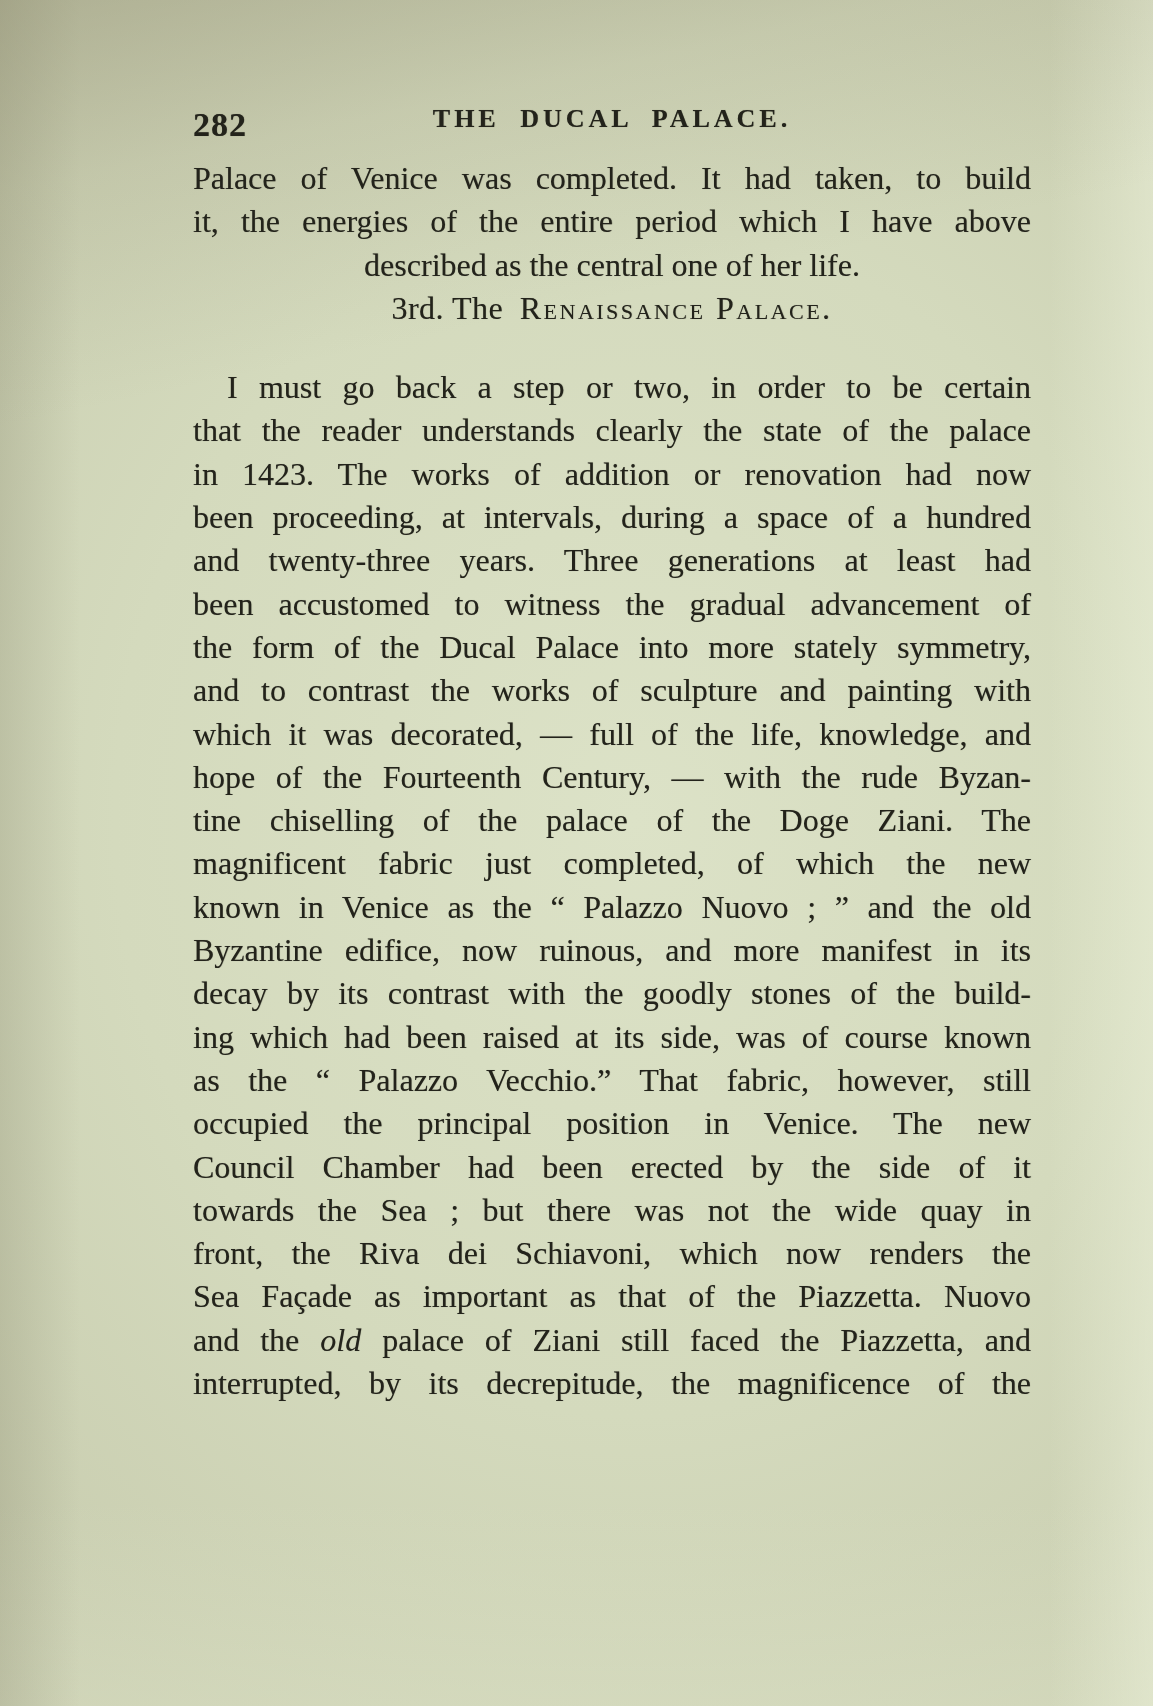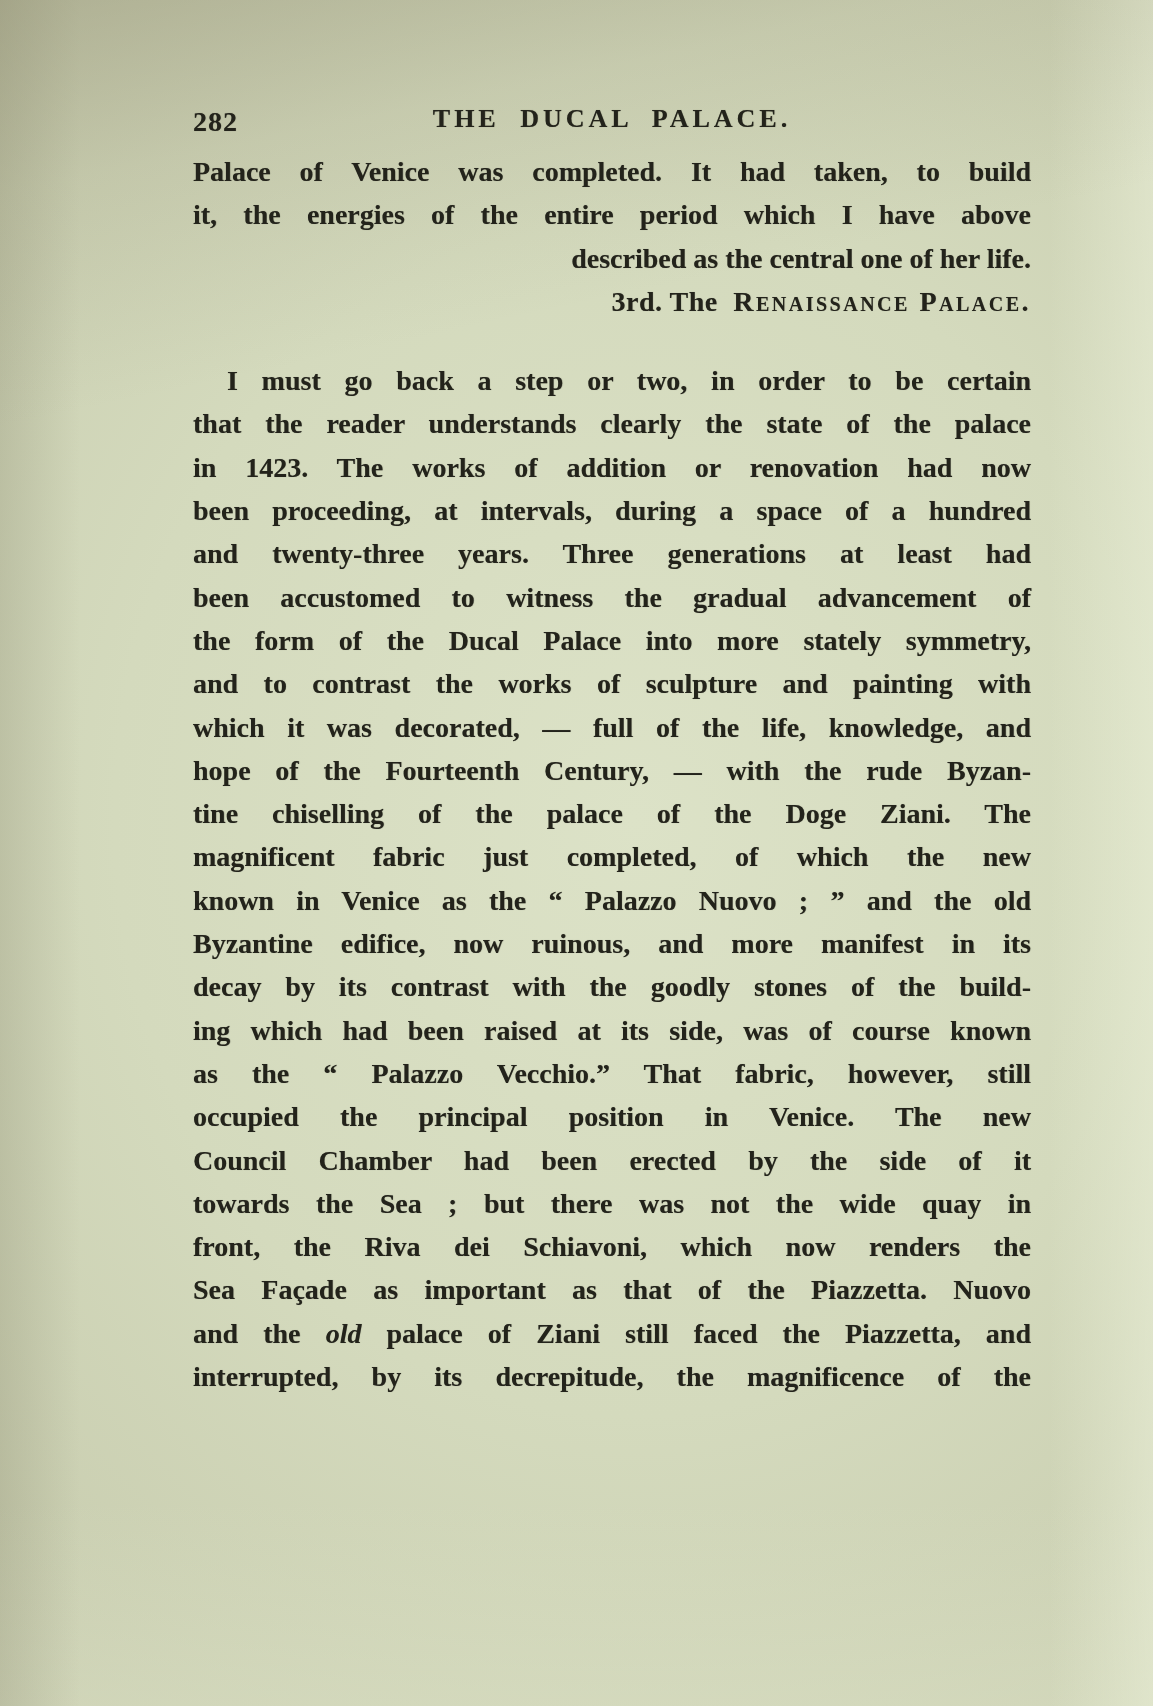--- a/index.html
+++ b/index.html
@@ -25,49 +25,48 @@
     position: absolute;
     left: 193px;
     top: 104px;
     width: 838px;
     height: 40px;
   }
   .page-number {
     position: absolute;
     left: 0;
     top: 2px;
-    font-size: 28px;
+    font-size: 34px;
     font-weight: bold;
     letter-spacing: 1px;
     text-shadow: 0.3px 0.3px 0.7px rgba(30,30,20,0.45);
   }
   .running-title {
     position: absolute;
     left: 0;
     width: 100%;
     top: 0;
     text-align: center;
     font-size: 26px;
     font-weight: bold;
     letter-spacing: 4px;
     word-spacing: 10px;
     text-shadow: 0.3px 0.3px 0.7px rgba(30,30,20,0.45);
   }
   .text-body {
     position: absolute;
     left: 193px;
-    top: 150px;
+    top: 157px;
     width: 838px;
-    font-size: 28px;
+    font-size: 32px;
     line-height: 43.3px;
     text-shadow: 0.3px 0.3px 0.7px rgba(30,30,20,0.38);
-    font-weight: bold;
   }
   .line {
-    text-align: right;
+    text-align: center;
     white-space: normal;
   }
   .line.fill {
     text-align: justify;
     text-align-last: justify;
   }
   .line.indent {
     text-indent: 34px;
     margin-top: 36px;
   }

